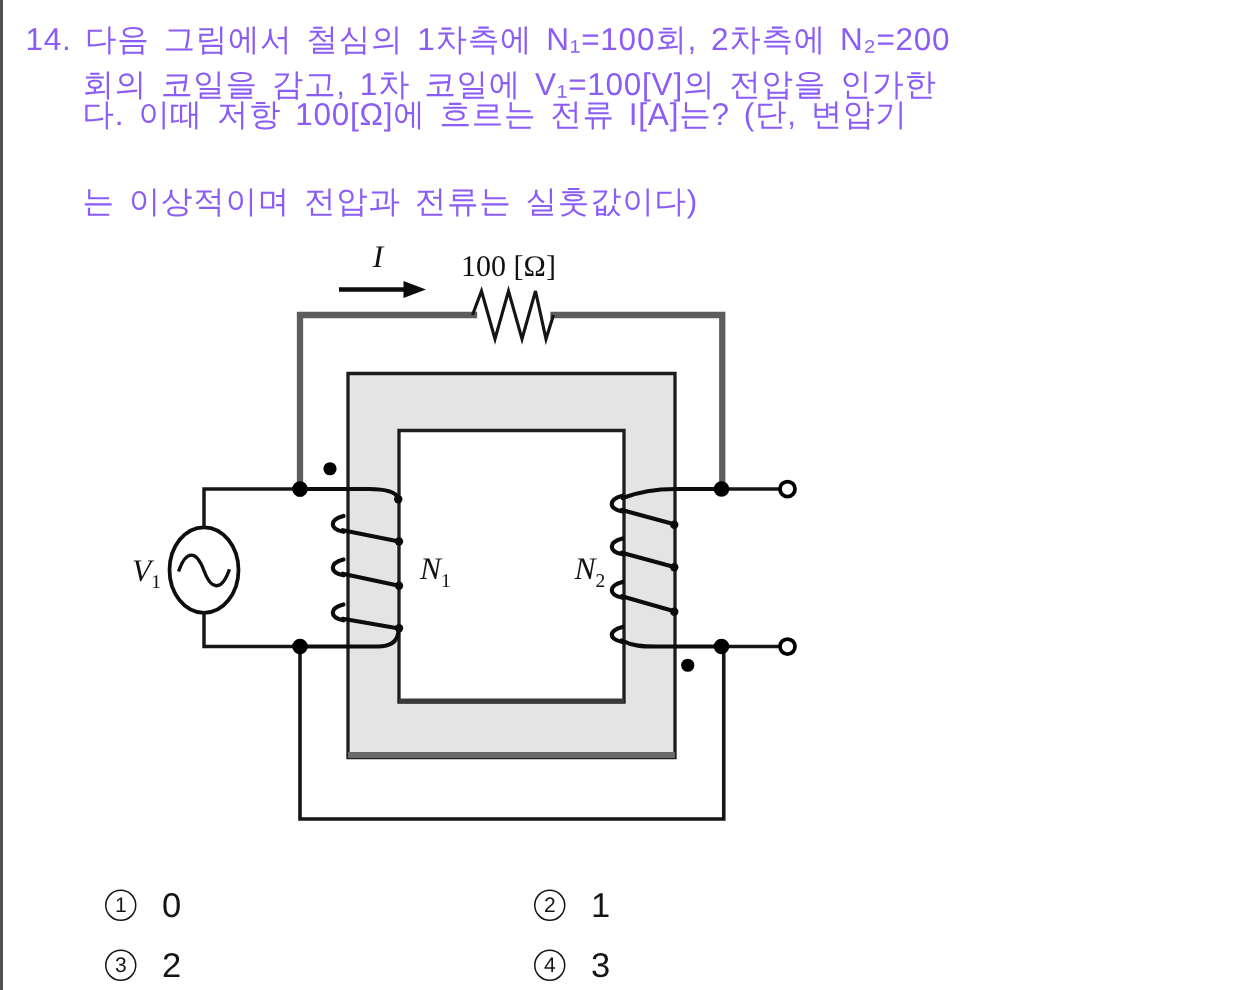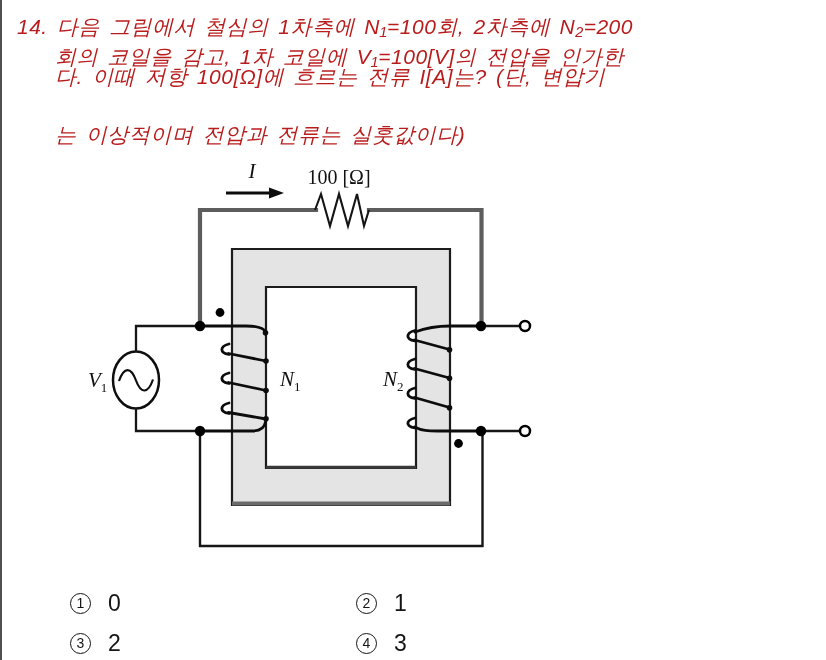--- a/index.html
+++ b/index.html
@@ -5,21 +5,21 @@
   html,body{margin:0;padding:0;background:#fff;}
   #page{
     position:relative;width:826px;height:660px;background:#ffffff;overflow:hidden;
     font-family:"Liberation Sans","DejaVu Sans",sans-serif;color:#1a1a1a;
   }
   #left-rule{
     position:absolute;left:0;top:0;width:2px;height:660px;background:#4f4f4f;
   }
   .qline{
     position:absolute;white-space:nowrap;font-size:21px;line-height:30px;
-    letter-spacing:0.5px;word-spacing:3px;color:#b91c1c;font-style:italic;
+    letter-spacing:0.5px;word-spacing:3px;color:#8b5cf6;
   }
   .qline .qnum{display:inline-block;margin-right:9px;}
   #l1{left:17px;top:12px;}
   #l2{left:55px;top:42px;text-align:right;}
   #l3{left:55px;top:62px;text-align:center;}
   #l4{left:55px;top:120px;}
   #circuit-svg{position:absolute;left:0;top:0;}
   .opt{
     position:absolute;display:flex;align-items:center;height:26px;
   }

